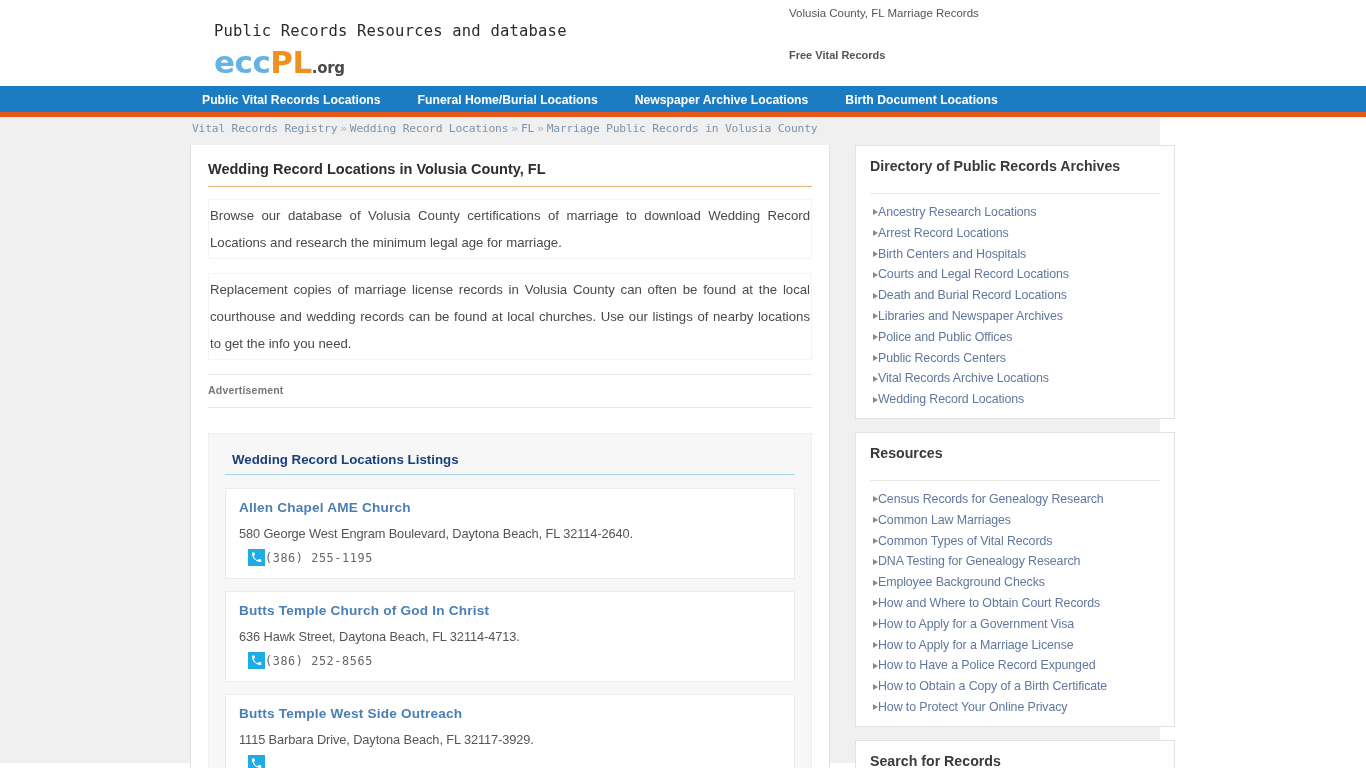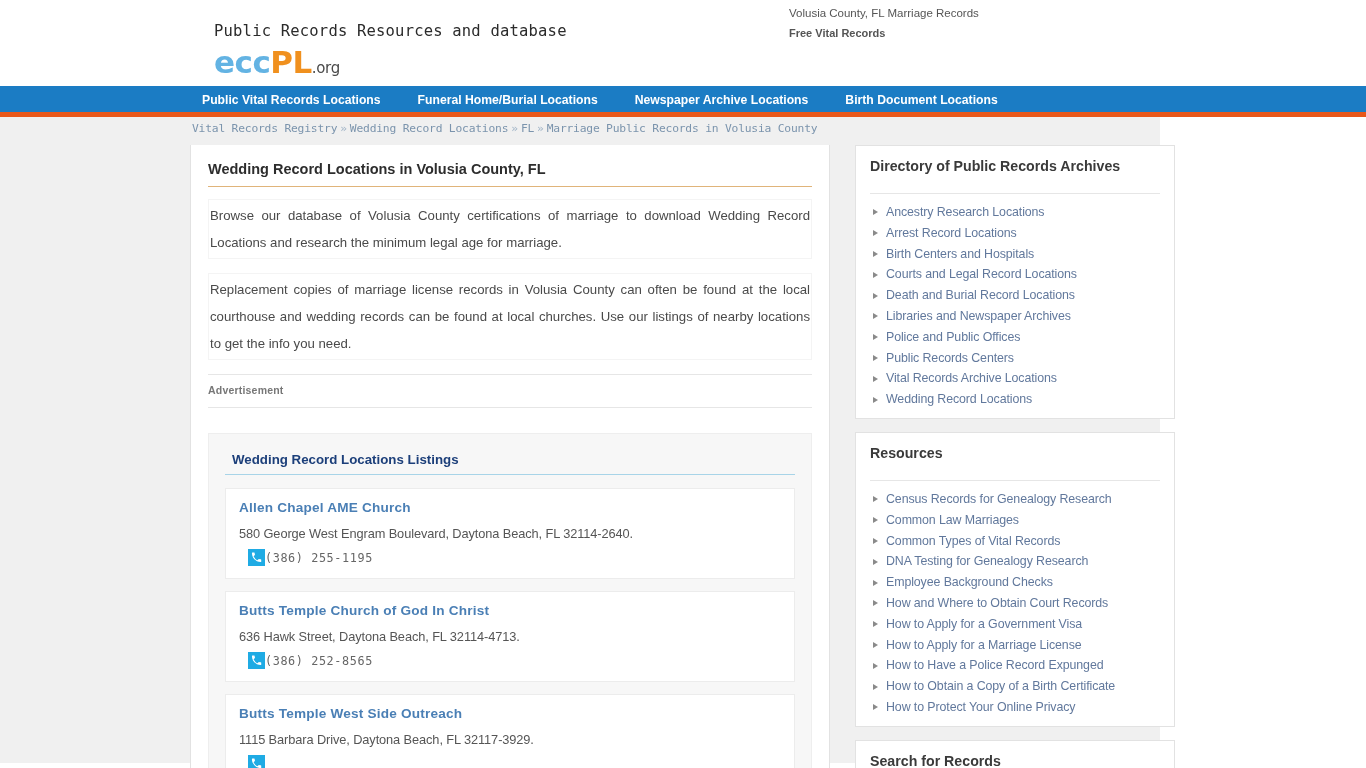--- a/index.html
+++ b/index.html
@@ -37,41 +37,41 @@
     font-size: 31px;
     line-height: 34px;
     letter-spacing: -0.5px;
     white-space: nowrap;
   }
   .logo-ecc { color: #63b3e3; }
   .logo-pl  { color: #f0901e; }
   .logo-org {
     color: #4a4a4a;
     font-size: 15px;
-    font-weight: normal;
+    font-weight: bold;
     letter-spacing: -0.3px;
   }
   .header-right {
     position: absolute;
     left: 789px;
     top: 4px;
   }
   .header-right .hr-title {
     font-size: 11.5px;
     font-weight: normal;
     color: #555555;
     line-height: 18px;
     white-space: nowrap;
   }
   .header-right .hr-sub {
     font-size: 11px;
     font-weight: bold;
     color: #555555;
     line-height: 18px;
-    margin-top: 2px;
+    margin-top: 24px;
     white-space: nowrap;
   }
 
   
   #navbar {
     width: 1366px;
     height: 31px;
     background: #1b7cc4;
     border-bottom: 5px solid #e8571a;
     position: relative;
@@ -242,21 +242,20 @@
     font-weight: bold;
     color: #3a3a3a;
     padding-bottom: 19px;
     border-bottom: 1px solid #e6e6e6;
     margin: 0 0 8px 0;
   }
   .side-list { list-style: none; margin: 0; padding: 0; }
   .side-list li {
     display: flex;
     align-items: center;
-    gap: 8px;
     padding: 1px 0 1px 3px;
     line-height: 18.8px;
   }
   .tri {
     width: 0; height: 0;
     flex: none;
     border-left: 5px solid #8a8a8a;
     border-top: 3.5px solid transparent;
     border-bottom: 3.5px solid transparent;
   }

